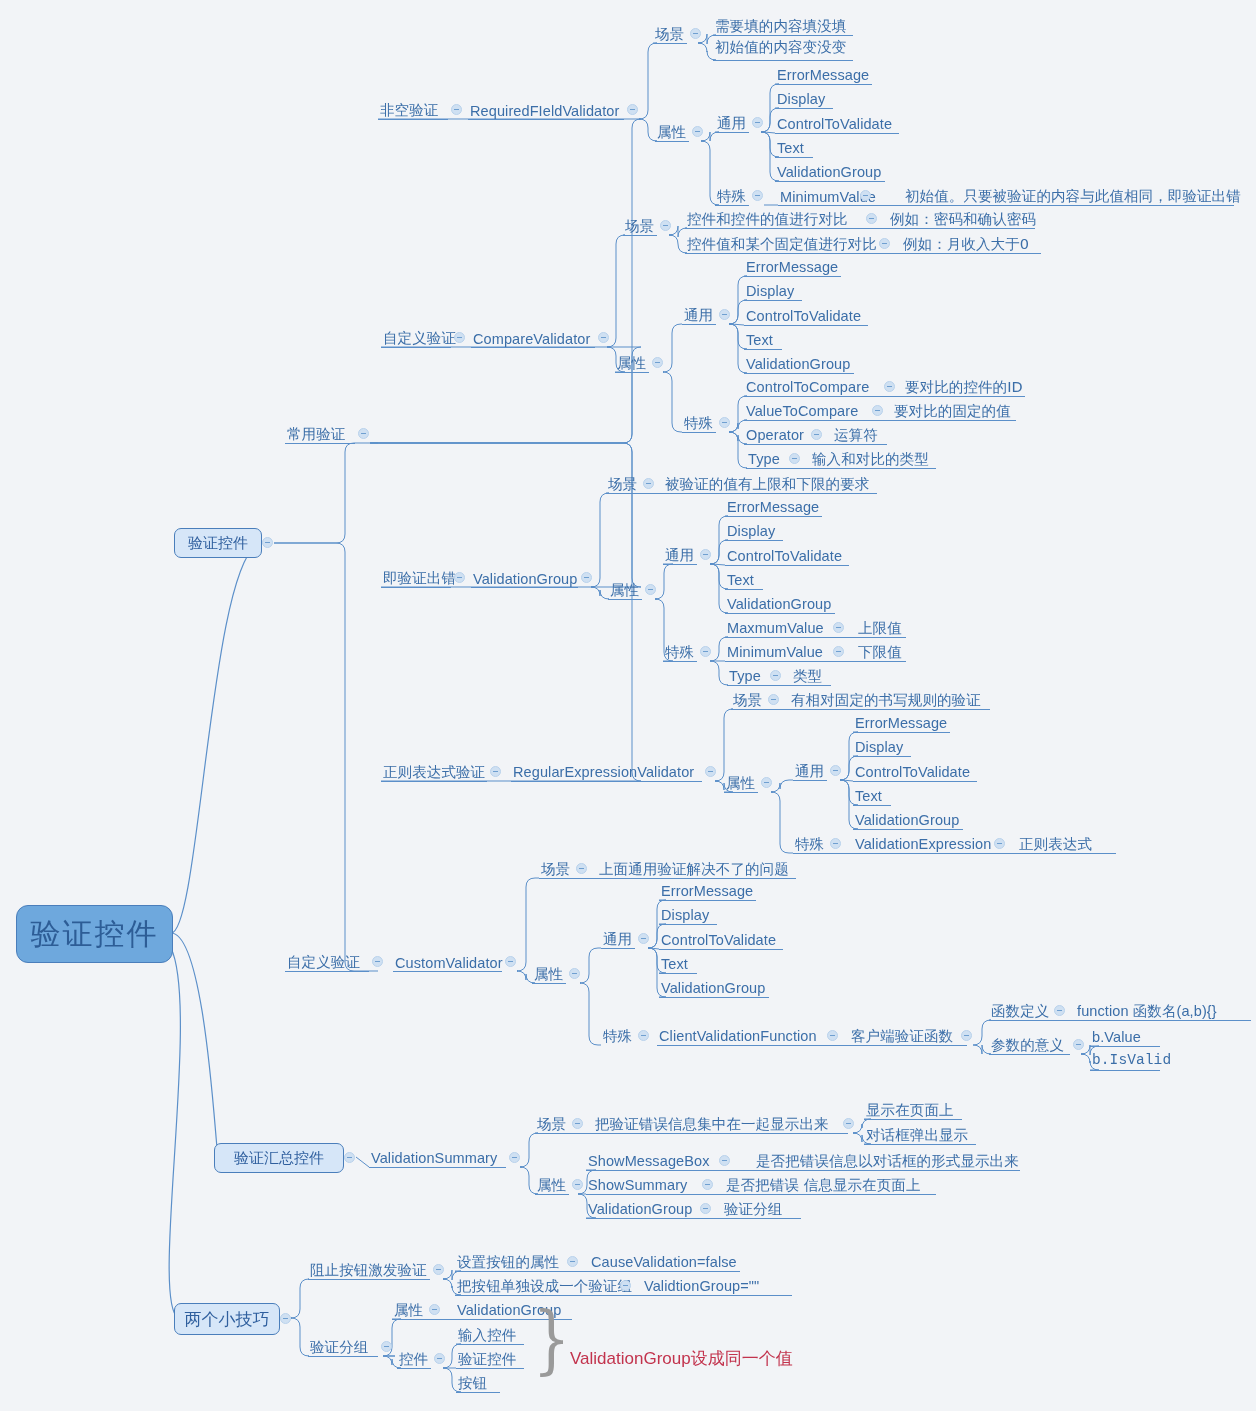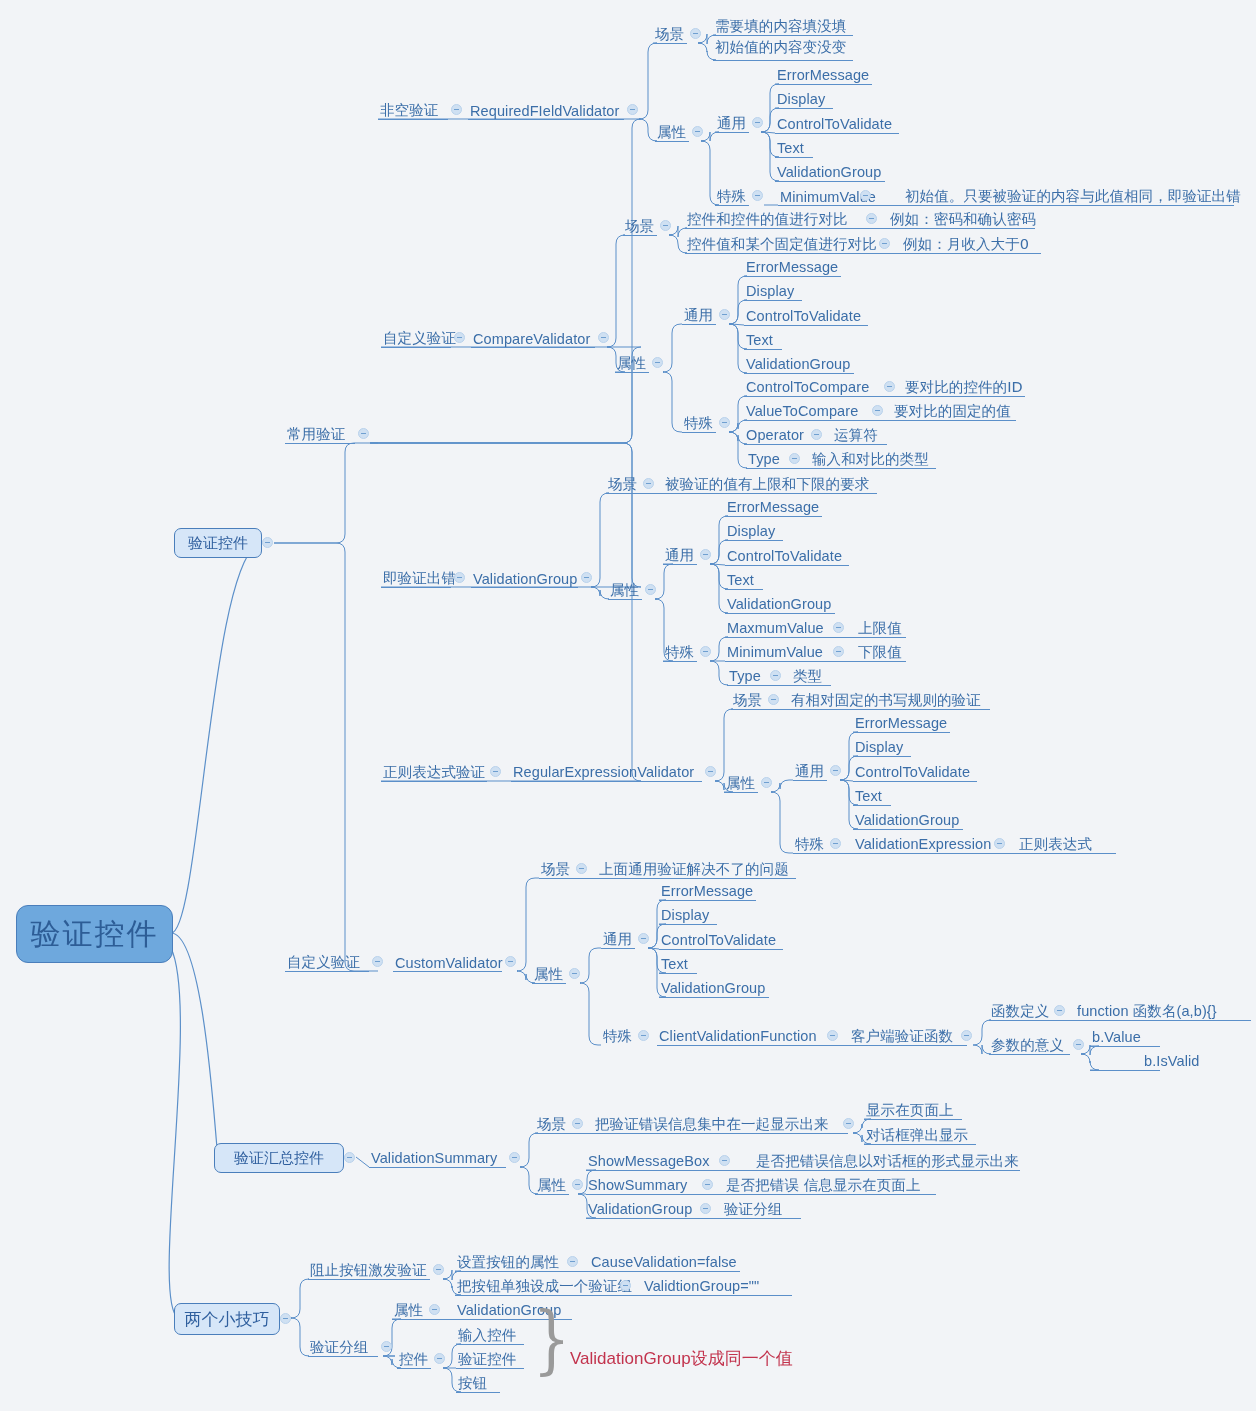--- a/index.html
+++ b/index.html
@@ -544,21 +544,21 @@
   <div class="ul" style="left:989px;top:1020px;width:262px;"></div>
 
   <div class="nd cn" style="left:991px;top:1036px;">
     <span class="t">参数的意义</span></div>
   <div class="ul" style="left:989px;top:1054px;width:81px;"></div>
   <div class="hdl" style="left:1073px;top:1039px;"></div>
 
   <div class="nd" style="left:1092px;top:1028px;">
     <span class="t">b.Value</span></div>
   <div class="ul" style="left:1090px;top:1046px;width:70px;"></div>
-  <div class="nd" style="left:1144px;top:1052px;">
+  <div class="nd" style="left:1092px;top:1052px;font-family:Liberation Mono, monospace;">
     <span class="t">b.IsValid</span></div>
   <div class="ul" style="left:1090px;top:1070px;width:70px;"></div>
 
   <div class="nd" style="left:371px;top:1149px;">
     <span class="t">ValidationSummary</span></div>
   <div class="ul" style="left:369px;top:1167px;width:137px;"></div>
   <div class="hdl" style="left:509px;top:1152px;"></div>
 
   <div class="nd cn" style="left:537px;top:1115px;">
     <span class="t">场景</span></div>

